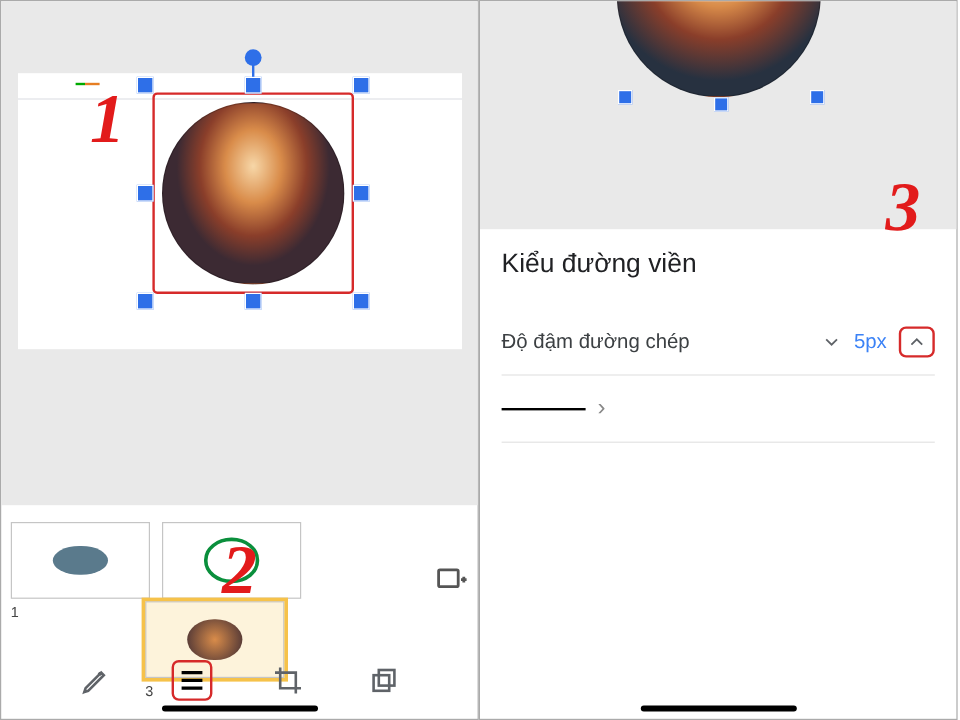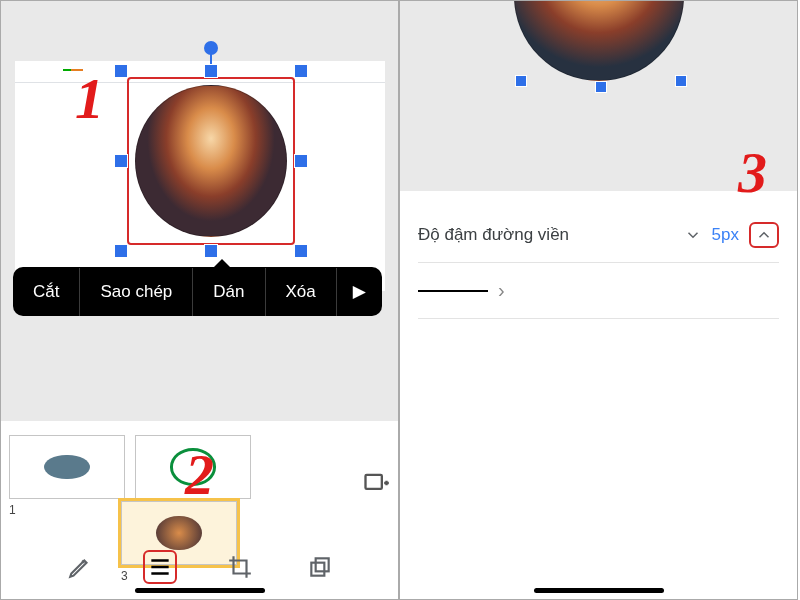--- a/index.html
+++ b/index.html
@@ -69,28 +69,20 @@
       </div>
       <div class="h tl"></div>
       <div class="h tm"></div>
       <div class="h tr"></div>
       <div class="h ml"></div>
       <div class="h mr"></div>
       <div class="h bl"></div>
       <div class="h bm"></div>
       <div class="h br"></div>
     </div>
-    <div class="ctx">
-      <div class="arrow"></div>
-      <span>Cắt</span>
-      <span>Sao chép</span>
-      <span>Dán</span>
-      <span>Xóa</span>
-      <span>▶</span>
-    </div>
   </div>
 
   <div class="thumbrow">
     <div class="th">
       <div class="card">
           <div style="position:absolute;left:30%;top:30%;width:40%;height:40%;border-radius:50%;background:#5a7a8c"></div>
         </div>
       <div class="num">1</div>
     </div>
     <div class="th">
@@ -143,22 +135,23 @@
 </div>
 
 <div class="frame right">
   <div class="rtop">
     <div class="rcirc"></div>
     <div class="rb" style="left:115px;top:74px"></div>
     <div class="rb" style="left:195px;top:80px"></div>
     <div class="rb" style="left:275px;top:74px"></div>
   </div>
   <div class="panel">
+    <div class="ptitle">Kiểu đường viền</div>
     <div class="row">
-      <span class="lab">Độ đậm đường viền</span>
+      <span class="lab">Độ đậm đường chép</span>
       <div class="stepper">
         <span>
             <svg width="18" height="18" viewBox="0 0 24 24" fill="none" stroke="currentColor" stroke-width="2">
               <path d="M6 9l6 6 6-6"></path>
             </svg>
           </span>
         <span style="color:#3b82f6">5px</span>
         <span class="redbox">
             <svg width="18" height="18" viewBox="0 0 24 24" fill="none" stroke="#5f6368" stroke-width="2">
               <path d="M6 15l6-6 6 6"></path>

